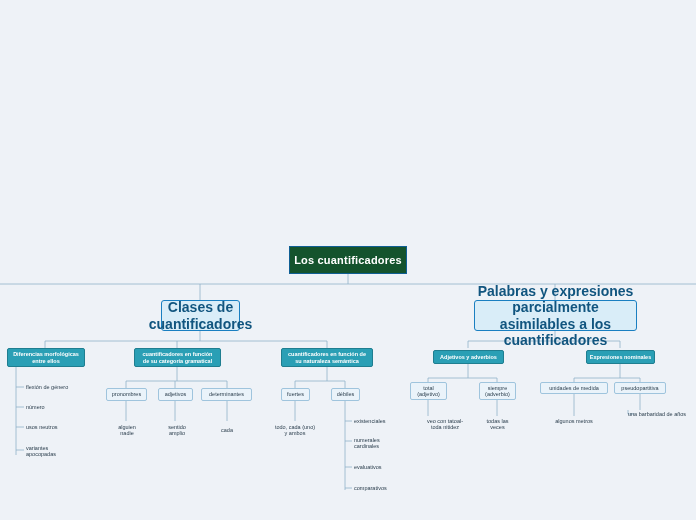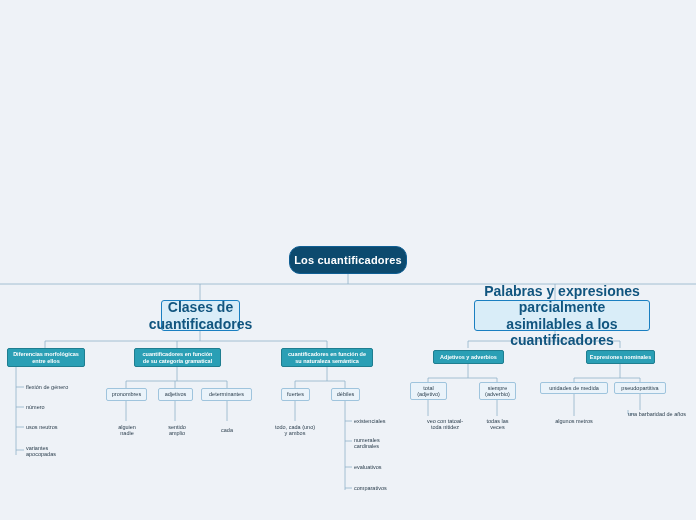--- a/index.html
+++ b/index.html
@@ -25,23 +25,23 @@
     box-sizing: border-box;
     text-align: center;
     display: flex;
     align-items: center;
     justify-content: center;
     line-height: 1.15;
     white-space: pre-line;
   }
   
   .n-root {
-    background: #0c4a6e;
+    background: #14532d;
     border: 1px solid #0f5f94;
-    border-radius: 11px;
+    border-radius: 0;
     color: #ffffff;
     font-size: 11px;
     font-weight: bold;
     letter-spacing: 0.2px;
   }
   
   .n-l1 {
     background: #d9edf8;
     border: 1px solid #1a7fc1;
     border-radius: 3px;
@@ -144,21 +144,21 @@
     <line x1="628" y1="410" x2="628" y2="414"></line>
     <line x1="628" y1="414" x2="634" y2="414"></line>
   </g>
 </svg>
 
 <div class="node n-root" style="left:289px; top:246px; width:118px; height:28px;">Los cuantificadores</div>
 
 <div class="node n-l1" style="left:161px; top:300px; width:79px; height:31px;">Clases de
 cuantificadores</div>
 
-<div class="node n-l1" style="left:474px; top:300px; width:176px; height:31px;">Palabras y expresiones parcialmente
+<div class="node n-l1" style="left:474px; top:300px; width:163px; height:31px;">Palabras y expresiones parcialmente
 asimilables  a los cuantificadores</div>
 
 <div class="node n-l2" style="left:7px; top:348px; width:78px; height:19px;">Diferencias morfológicas
 entre ellos</div>
 
 <div class="node n-l2" style="left:134px; top:348px; width:87px; height:19px;">cuantificadores en función
 de su categoría gramatical</div>
 
 <div class="node n-l2" style="left:281px; top:348px; width:92px; height:19px;">cuantificadores en función de
 su naturaleza semántica</div>

